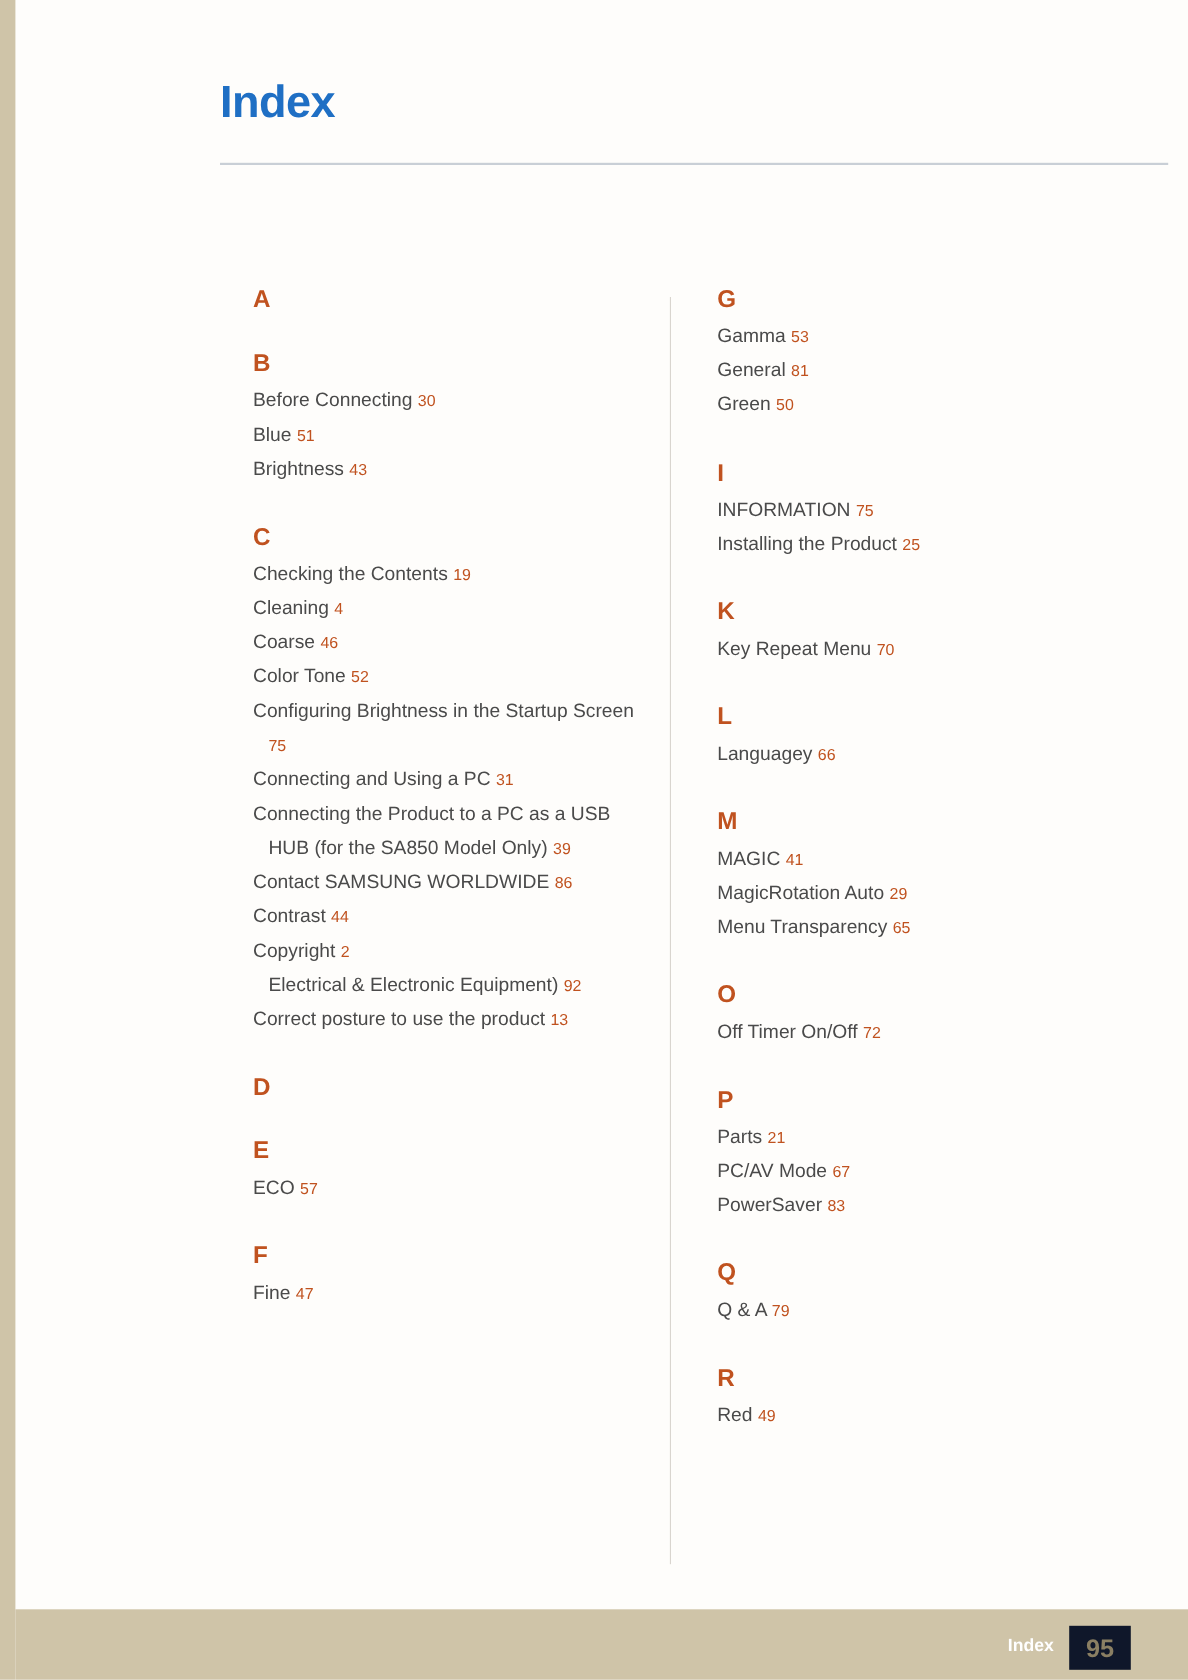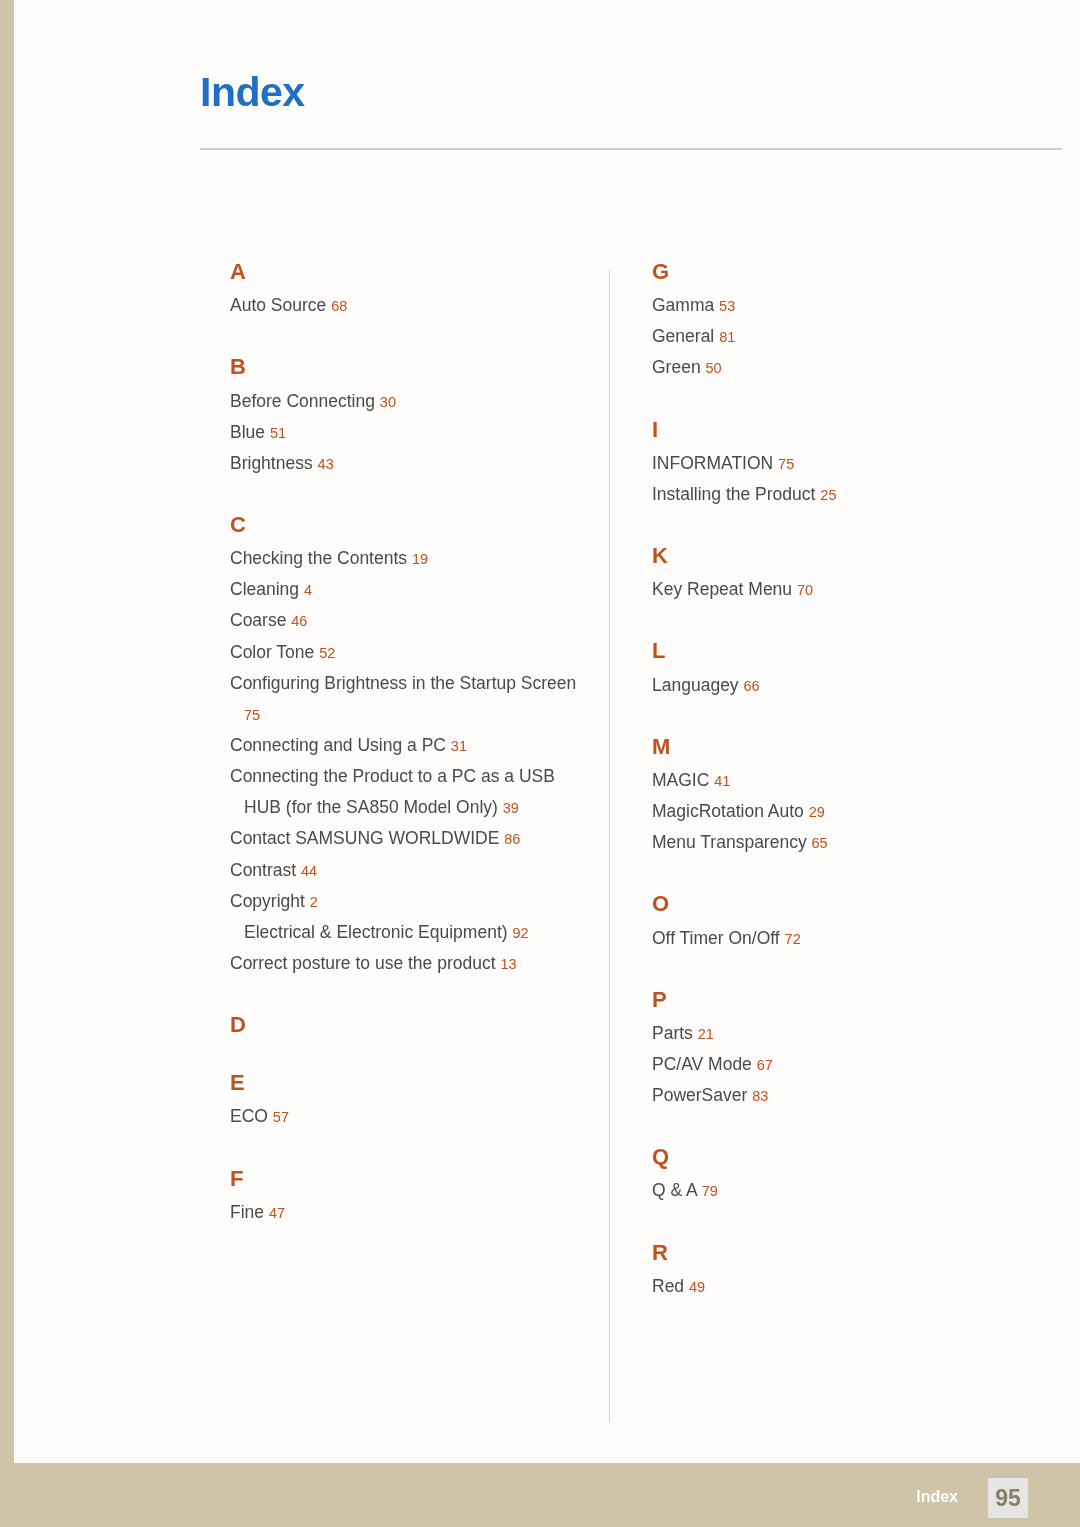--- a/index.html
+++ b/index.html
@@ -119,23 +119,23 @@
     right: 122px;
     top: 1488px;
     font-size: 16px;
     color: #ffffff;
     font-weight: bold;
   }
   .footer-pagebox {
     position: absolute;
     right: 52px;
     top: 1478px;
-    width: 40px;
+    width: 56px;
     height: 40px;
-    background: #e5e5e5;
+    background: #0f172a;
     color: #8a7f63;
     font-size: 23px;
     font-weight: bold;
     display: flex;
     align-items: center;
     justify-content: center;
   }
 </style>
 </head>
 <body>
@@ -146,23 +146,20 @@
 
   <div class="header">
     <div class="header-title">Index</div>
   </div>
   <div class="header-rule"></div>
 
   <div class="columns">
     <div class="divider"></div>
     <div class="col col-left" id="col-0">
         <div class="letter first">A</div>
-        <div class="entry">
-          <span class="wrap"><span>Auto Source</span> <span class="pg">68</span></span>
-        </div>
         <div class="letter">B</div>
         <div class="entry">
           <span class="wrap"><span>Before Connecting</span> <span class="pg">30</span></span>
         </div>
         <div class="entry">
           <span class="wrap"><span>Blue</span> <span class="pg">51</span></span>
         </div>
         <div class="entry">
           <span class="wrap"><span>Brightness</span> <span class="pg">43</span></span>
         </div>

